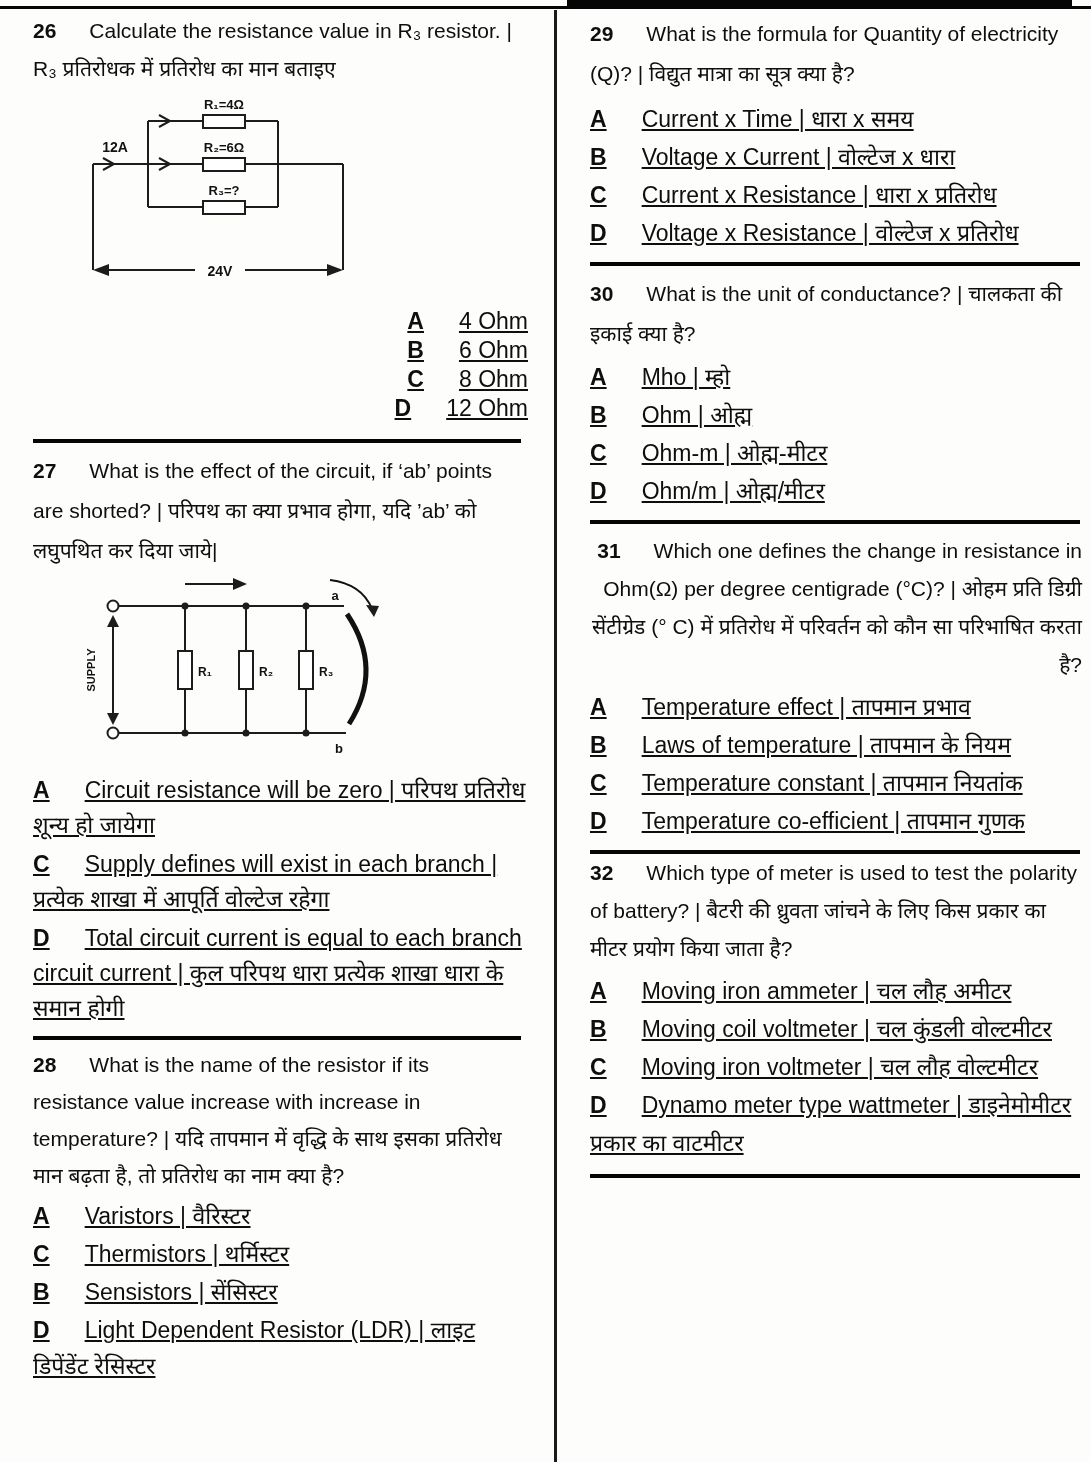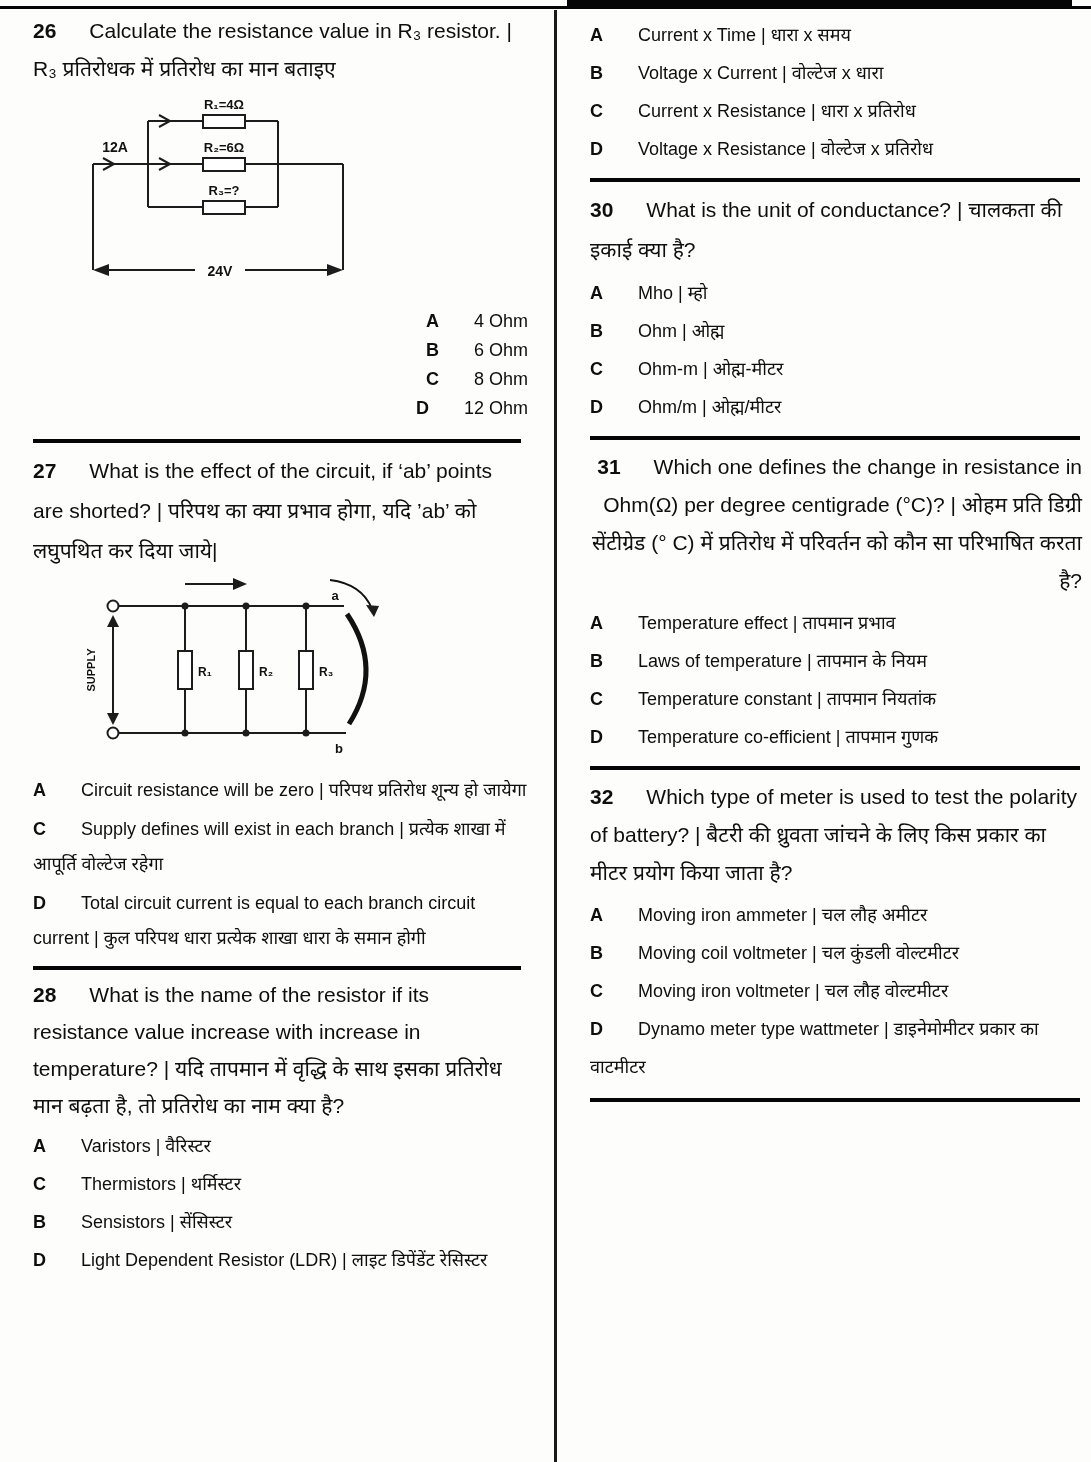--- a/index.html
+++ b/index.html
@@ -19,21 +19,21 @@
 
   .col { position:absolute; top:10px; }
   .col-left  { left:33px;  width:495px; }
   .col-right { left:590px; width:492px; }
 
   p { margin:0; }
   .q { font-size:21px; line-height:40px; }
   .q.lh37 { line-height:37px; }
   .q.lh38 { line-height:38px; }
   .qnum { font-weight:700; margin-right:33px; }
-  .opt { font-size:18px; }
+  .opt { font-size:23px;text-decoration:underline; }
   .letter { font-weight:700; margin-right:35px; }
 
   .opts-tight .opt { line-height:29px; }
   .opts-flow .opt { line-height:35px; }
   .opts-flow .opt + .opt { margin-top:4px; }
   .opts-28 .opt { line-height:36px; }
   .opts-28 .opt + .opt { margin-top:2px; }
   .opts-right .opt { line-height:38px; }
 
   .sep { height:4px; background:#050505; }
@@ -182,20 +182,23 @@
         <p class="opt"><span class="letter">B</span><span>Sensistors | सेंसिस्टर</span></p>
         <p class="opt"><span class="letter">D</span><span>Light Dependent Resistor (LDR) | लाइट डिपेंडेंट रेसिस्टर</span></p>
       </div>
     </section>
 
   </div>
 
   <div class="col col-right">
 
     <section>
+      <p class="q" style="margin-top:4px;">
+        <span class="qnum">29</span><span>What is the formula for Quantity of electricity (Q)? | विद्युत मात्रा का सूत्र क्या है?</span>
+      </p>
       <div class="opts-right" style="margin-top:6px;">
         <p class="opt"><span class="letter">A</span><span>Current x Time | धारा x समय</span></p>
         <p class="opt"><span class="letter">B</span><span>Voltage x Current | वोल्टेज x धारा</span></p>
         <p class="opt"><span class="letter">C</span><span>Current x Resistance | धारा x प्रतिरोध</span></p>
         <p class="opt"><span class="letter">D</span><span>Voltage x Resistance | वोल्टेज x प्रतिरोध</span></p>
       </div>
     </section>
 
     <div class="sep" style="margin-top:10px;"></div>
 
@@ -221,21 +224,21 @@
         <p class="opt"><span class="letter">A</span><span>Temperature effect | तापमान प्रभाव</span></p>
         <p class="opt"><span class="letter">B</span><span>Laws of temperature | तापमान के नियम</span></p>
         <p class="opt"><span class="letter">C</span><span>Temperature constant | तापमान नियतांक</span></p>
         <p class="opt"><span class="letter">D</span><span>Temperature co-efficient | तापमान गुणक</span></p>
       </div>
     </section>
 
     <div class="sep" style="margin-top:10px;"></div>
 
     <section>
-      <p class="q lh38" style="margin-top:8px;">
+      <p class="q lh38" style="">
         <span class="qnum">32</span><span>Which type of meter is used to test the polarity of battery? | बैटरी की ध्रुवता जांचने के लिए किस प्रकार का मीटर प्रयोग किया जाता है?</span>
       </p>
       <div class="opts-right" style="margin-top:4px;">
         <p class="opt"><span class="letter">A</span><span>Moving iron ammeter | चल लौह अमीटर</span></p>
         <p class="opt"><span class="letter">B</span><span>Moving coil voltmeter | चल कुंडली वोल्टमीटर</span></p>
         <p class="opt"><span class="letter">C</span><span>Moving iron voltmeter | चल लौह वोल्टमीटर</span></p>
         <p class="opt"><span class="letter">D</span><span>Dynamo meter type wattmeter | डाइनेमोमीटर प्रकार का वाटमीटर</span></p>
       </div>
     </section>
 

